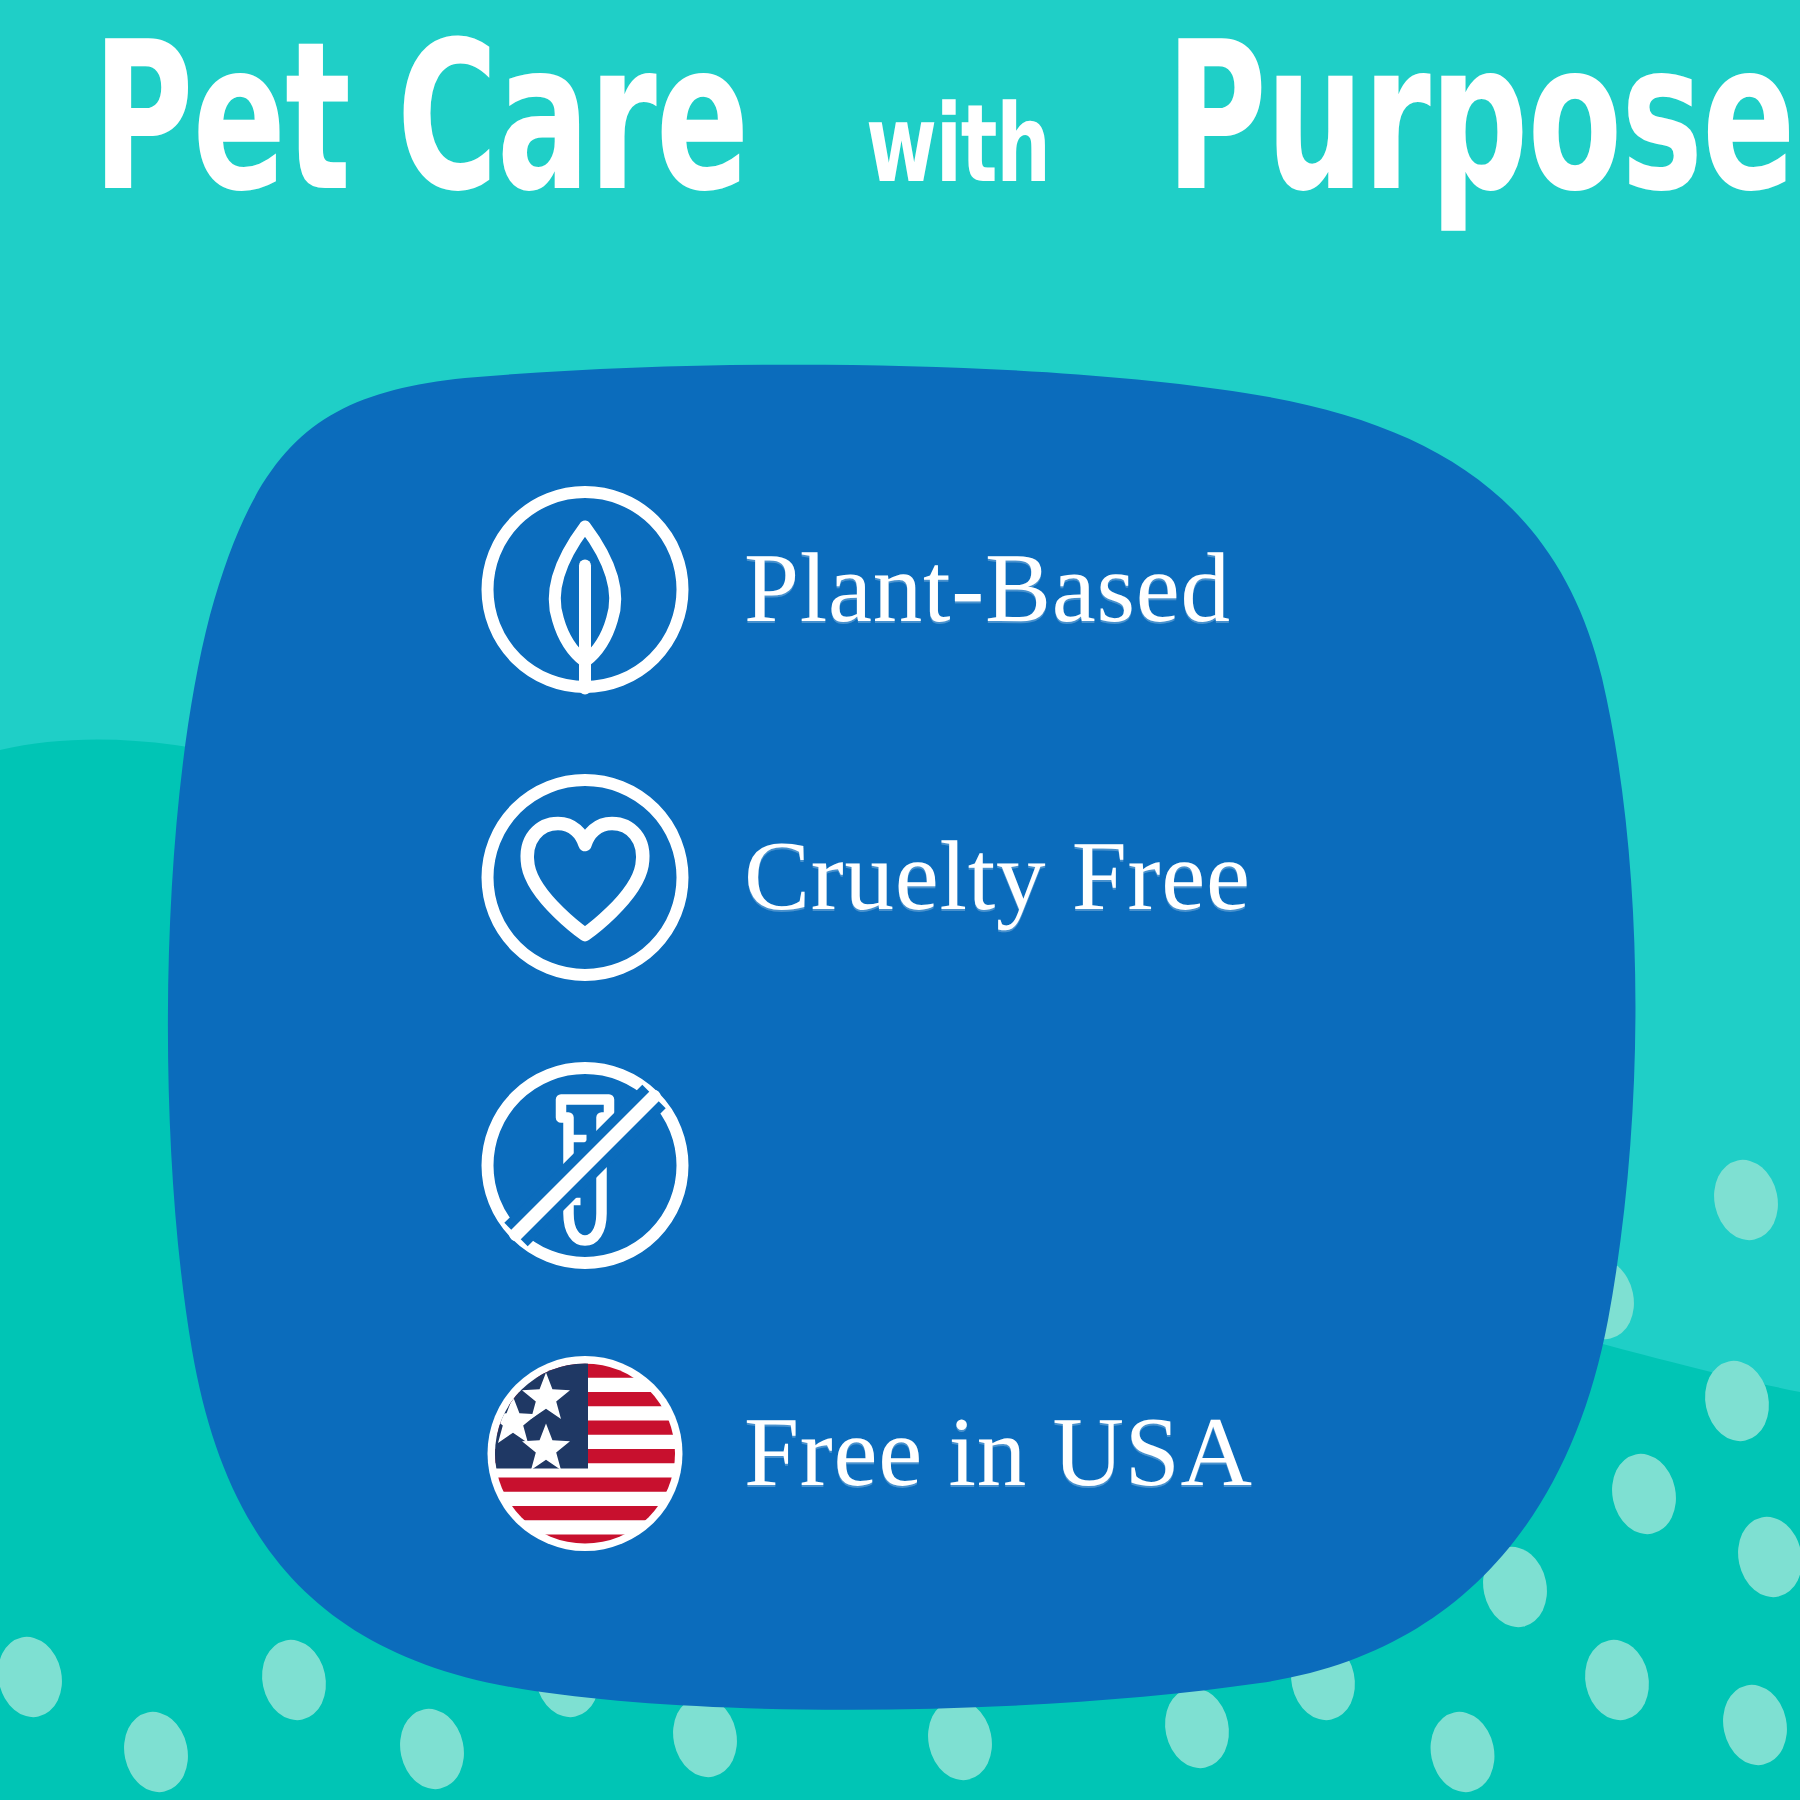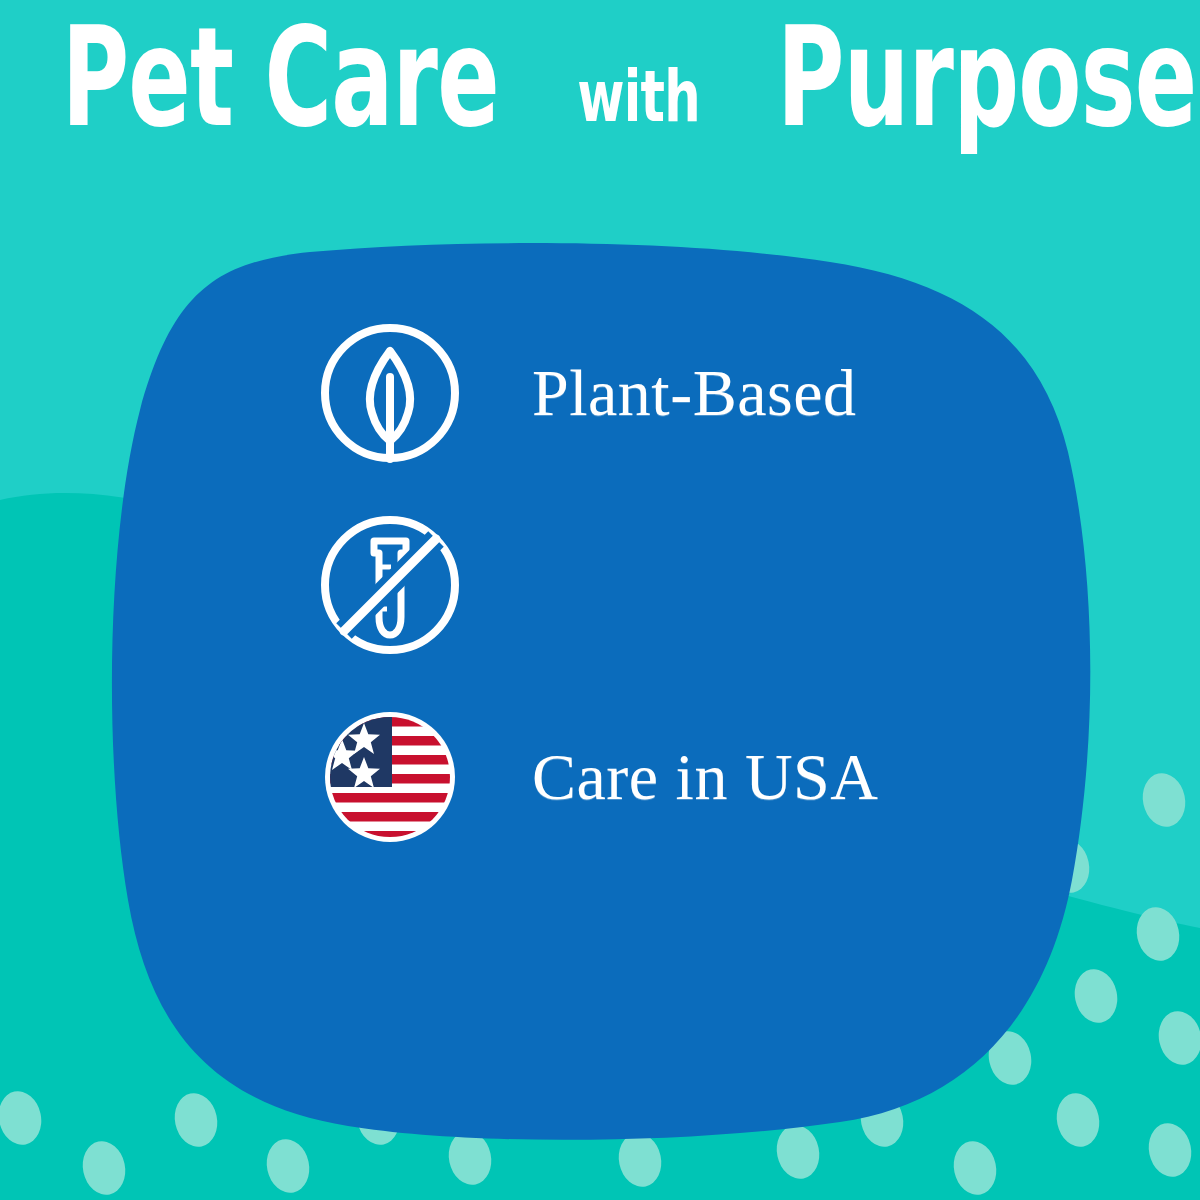--- a/index.html
+++ b/index.html
@@ -74,21 +74,21 @@
   }
   .badge-row:last-child { margin-bottom:0; }
   .badge-icon {
     width:148px;
     height:148px;
     flex:0 0 148px;
     position:relative;
   }
   .badge-icon svg { display:block; width:148px; height:148px; }
   .badge-label {
-    margin-left:68px;
+    margin-left:32px;
     color:#ffffff;
     font-family:"Liberation Serif", "DejaVu Serif", serif;
     font-size:66px;
     line-height:1;
     letter-spacing:0.5px;
     white-space:nowrap;
     text-shadow:0 1px 0 rgba(255,255,255,0.25);
   }
 </style>
 </head>
@@ -151,20 +151,35 @@
         <svg viewBox="0 0 148 148">
           <circle cx="74" cy="74" r="65" fill="none" stroke="#ffffff" stroke-width="8"></circle>
           <path d="M74 32 C56 56 50 76 56 94 C60 108 66 116 74 122
                    C82 116 88 108 92 94 C98 76 92 56 74 32 Z" fill="none" stroke="#ffffff" stroke-width="8" stroke-linejoin="round"></path>
           <line x1="74" y1="58" x2="74" y2="140" stroke="#ffffff" stroke-width="8" stroke-linecap="round"></line>
         </svg>
       </div>
       <div class="badge-label">Plant-Based</div>
     </div>
 
+    <div class="badge-row">
+      <div class="badge-icon">
+        <svg viewBox="0 0 148 148">
+          <circle cx="74" cy="74" r="65" fill="none" stroke="#ffffff" stroke-width="8"></circle>
+          <path d="M74 112
+                   C74 112 40 88 36 66
+                   C33 48 44 38 56 38
+                   C66 38 72 45 74 52
+                   C76 45 82 38 92 38
+                   C104 38 115 48 112 66
+                   C108 88 74 112 74 112 Z" fill="none" stroke="#ffffff" stroke-width="9" stroke-linejoin="round" stroke-linecap="round"></path>
+        </svg>
+      </div>
+      <div class="badge-label">Cruelty Free</div>
+    </div>
 
     <div class="badge-row">
       <div class="badge-icon">
         <svg viewBox="0 0 148 148">
           <circle cx="74" cy="74" r="65" fill="none" stroke="#ffffff" stroke-width="8"></circle>
 
           <path d="M58 30 L90 30 L90 42 L85 42 L85 106
                    C85 118 80 124 74 124
                    C68 124 63 118 63 106
                    L63 42 L58 42 Z" fill="none" stroke="#ffffff" stroke-width="7" stroke-linejoin="round"></path>
@@ -208,17 +223,17 @@
               <path d="M48 20 L52.3 31.2 L64 31.8 L54.8 39.3 L58 51 L48 44.1
                        L38 51 L41.2 39.3 L32 31.8 L43.7 31.2 Z"></path>
               <path d="M26 36 L30.3 47.2 L42 47.8 L32.8 55.3 L36 67 L26 60.1
                        L16 67 L19.2 55.3 L10 47.8 L21.7 47.2 Z"></path>
               <path d="M48 54 L52.3 65.2 L64 65.8 L54.8 73.3 L58 85 L48 78.1
                        L38 85 L41.2 73.3 L32 65.8 L43.7 65.2 Z"></path>
             </g>
           </g>
         </svg>
       </div>
-      <div class="badge-label">Care in USA</div>
+      <div class="badge-label">Free in USA</div>
     </div>
 
   </div>
 </div>
 
 </body></html>

